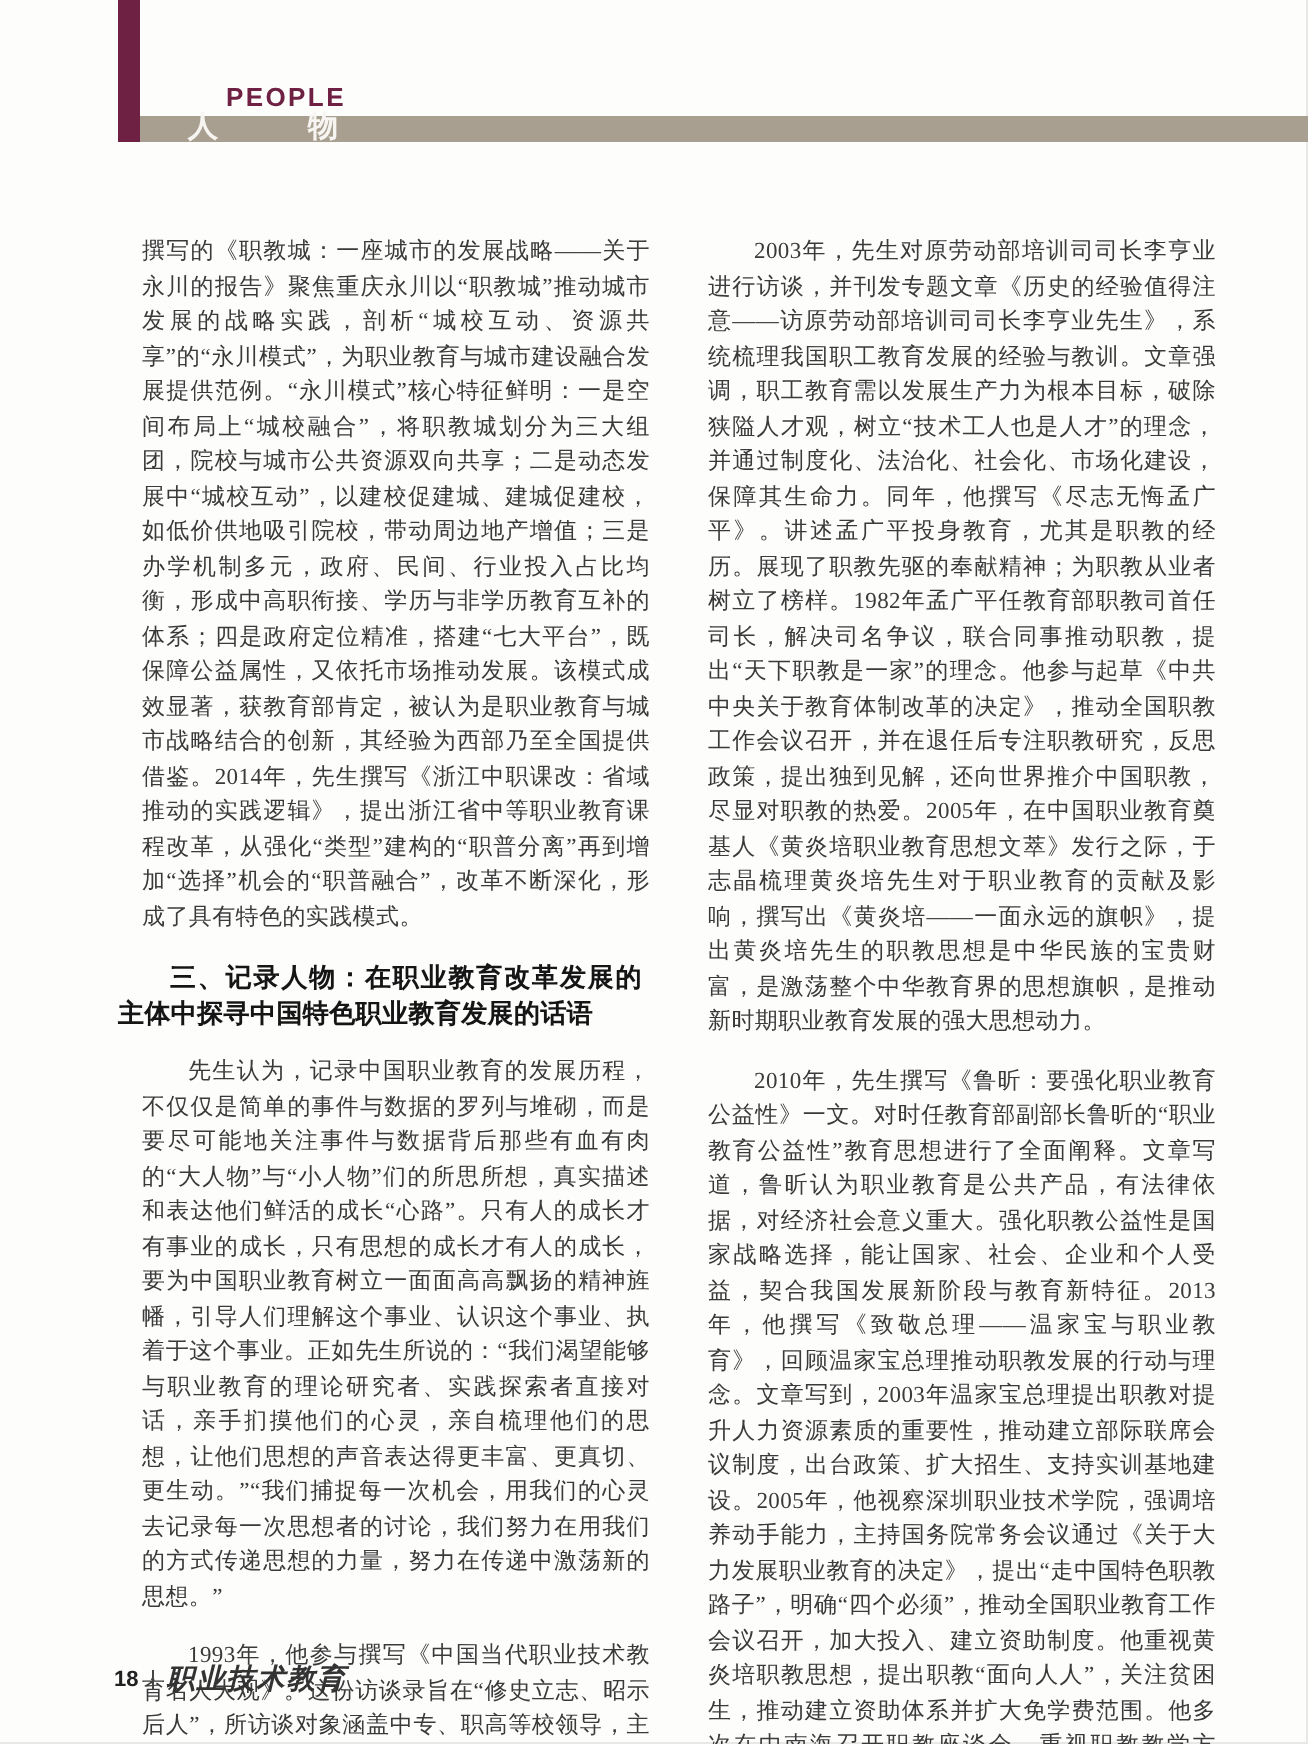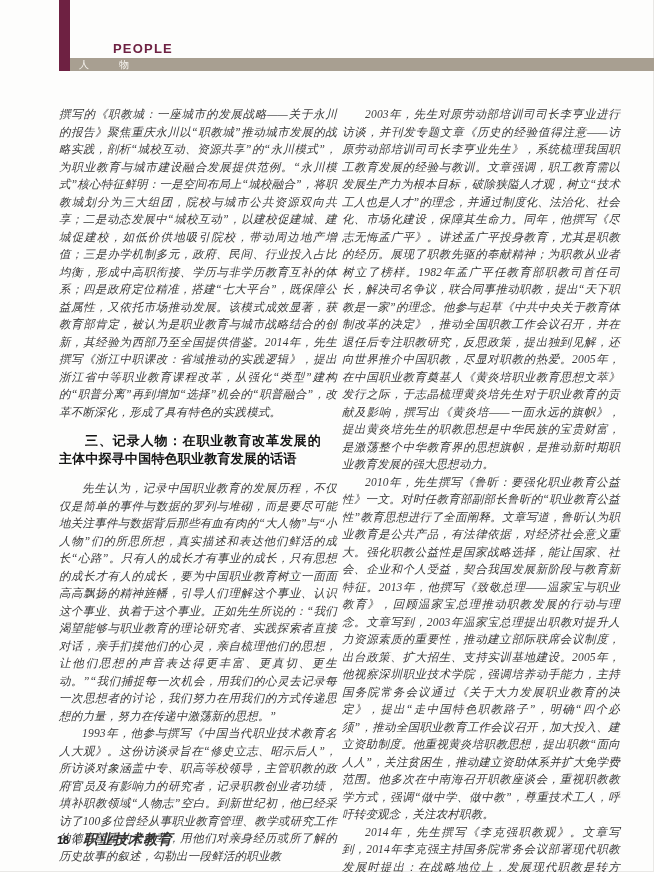--- a/index.html
+++ b/index.html
@@ -22,34 +22,34 @@
     font-family:"Liberation Sans","DejaVu Sans",sans-serif;
     font-weight:bold;font-size:13px;letter-spacing:1.2px;
     color:#6e2142;
     padding-left:36px;
   }
   .section-band{
     position:absolute;left:70px;top:58px;width:584px;height:13px;
     background:#a89f91;
   }
   .section-zh{
-    color:#f7f5f1;font-size:10px;line-height:13px;
-    padding-left:9px;display:block;
+    color:#f7f5f1;font-size:15px;line-height:13px;
+    padding-left:24px;display:block;font-weight:bold;
   }
 
   
   .col{
     position:absolute;top:106px;width:278px;
     font-size:11.5px;line-height:17.5px;
     color:#3a3a3a;text-align:justify;
     letter-spacing:0.2px;
   }
   .col-left{left:59px;}
   .col-right{left:342px;}
-  .col p{margin:0;font-style:italic;}
+  .col p{margin:12px;}
   .indent{text-indent:2em;}
   .section-heading{
     font-family:"Liberation Sans","DejaVu Sans",sans-serif;
     font-weight:bold;font-size:13px;line-height:18px;
     color:#151515;text-indent:2em;text-align:justify;
     margin:11px 16px 12px 0;
   }
 
   
   .footer{

